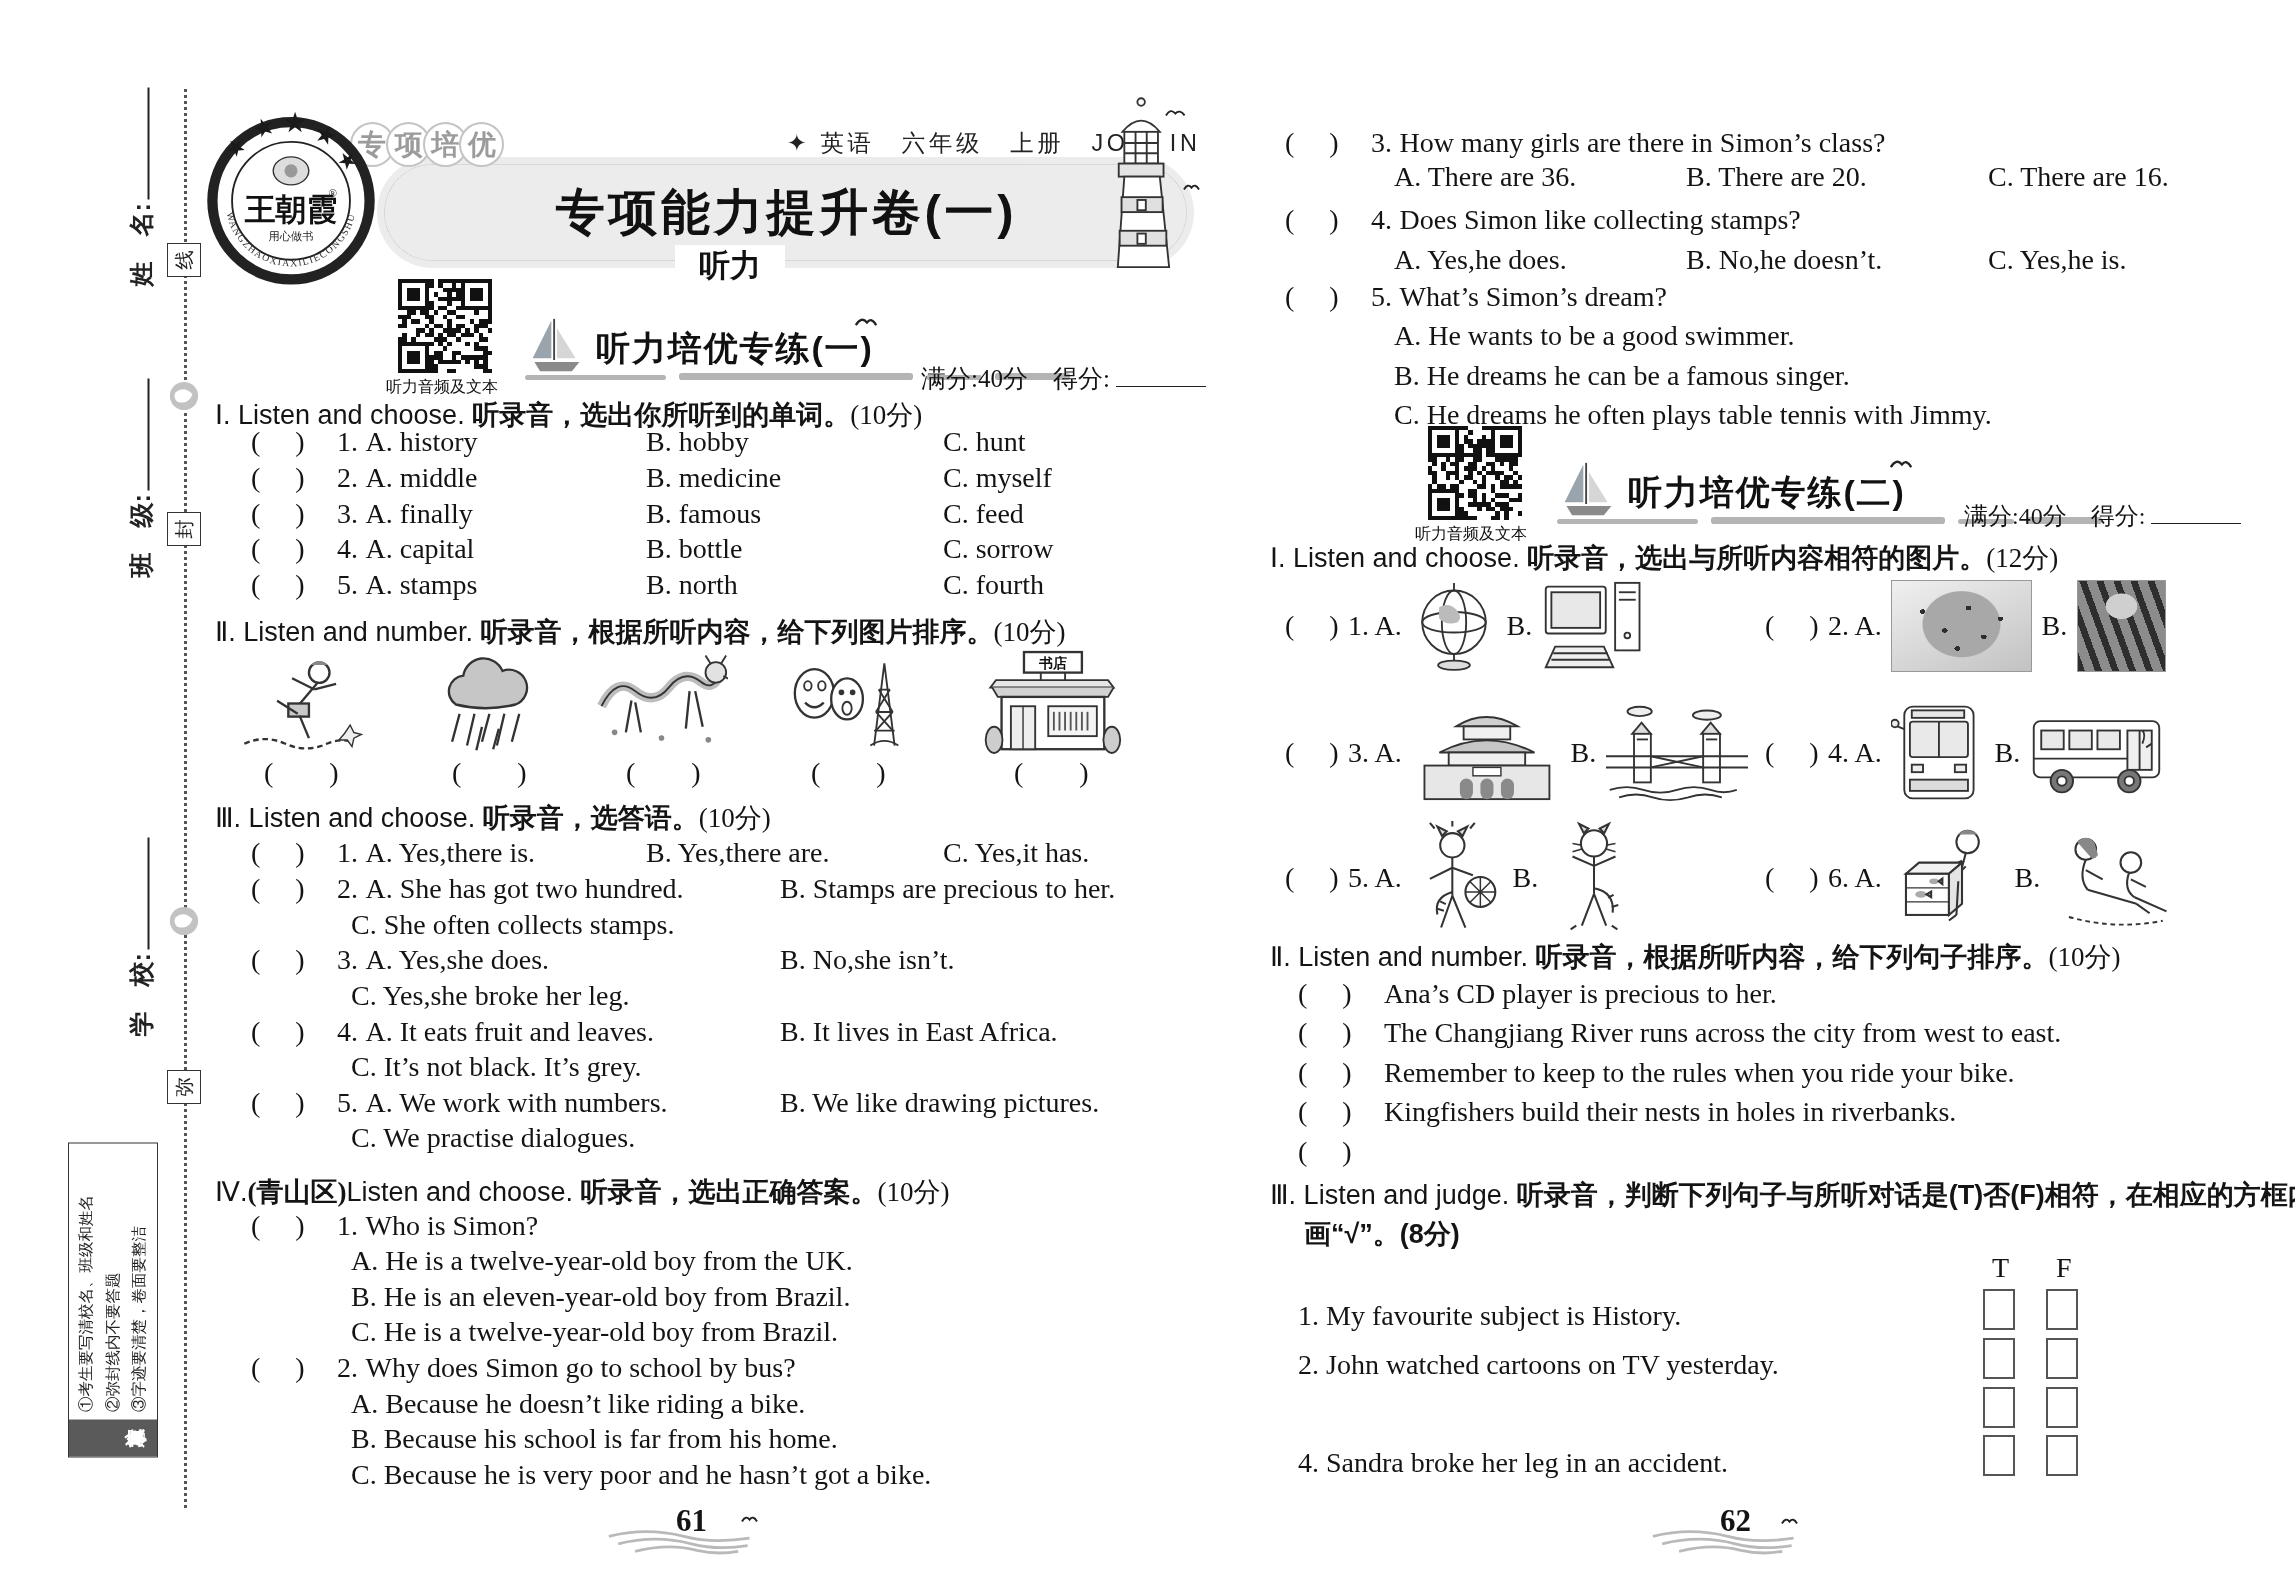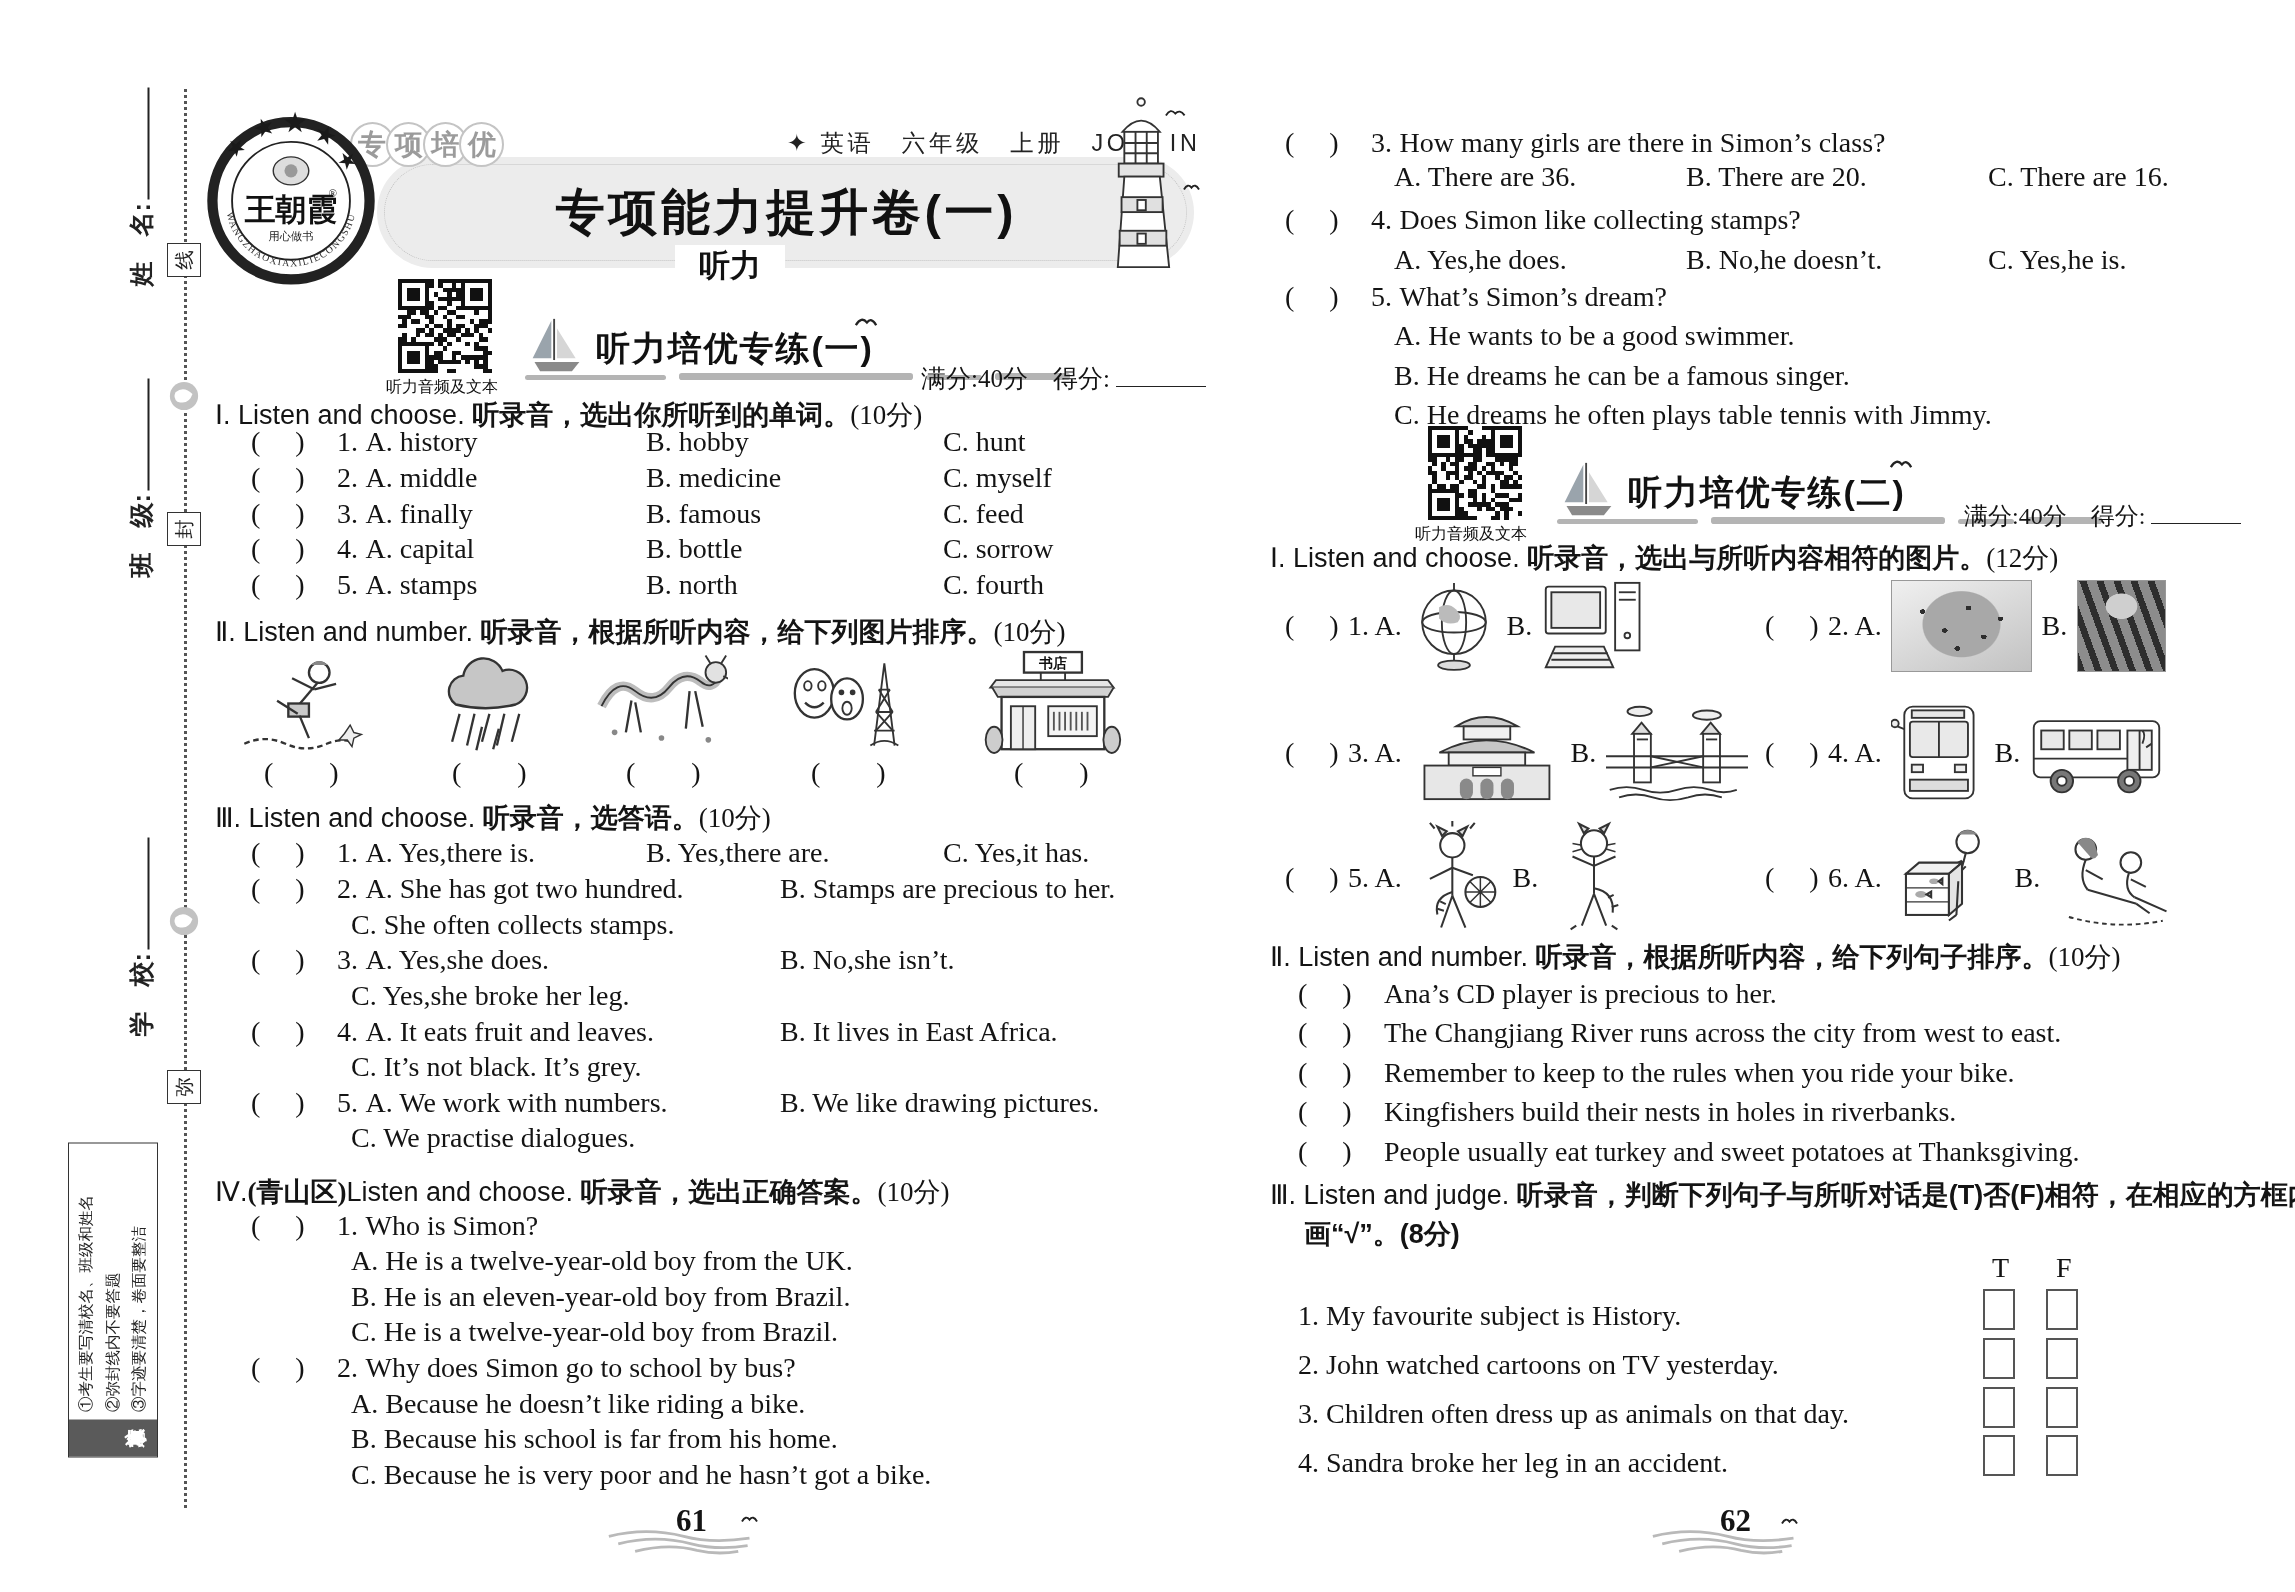--- a/index.html
+++ b/index.html
@@ -1162,36 +1162,34 @@
   <div class="row txt" style="left:1298px;top:1057px">
     <span class="cbr">(&nbsp;&nbsp;&nbsp;&nbsp;&nbsp;)</span>
     <span>Remember to keep to the rules when you ride your bike.</span>
   </div>
   <div class="row txt" style="left:1298px;top:1096px">
     <span class="cbr">(&nbsp;&nbsp;&nbsp;&nbsp;&nbsp;)</span>
     <span>Kingfishers build their nests in holes in riverbanks.</span>
   </div>
   <div class="row txt" style="left:1298px;top:1136px">
     <span class="cbr">(&nbsp;&nbsp;&nbsp;&nbsp;&nbsp;)</span>
-    <span>People usually eat turkey and sweet potatoes at Thanksgiving.</span>
   </div>
 
   <div class="abs sec-head" style="left:1270px;top:1177px">
     <span class="lead">Ⅲ. Listen and judge. </span><span class="cn">听录音，判断下列句子与所听对话是(T)否(F)相符，在相应的方框内</span>
   </div>
   <div class="abs sec-head" style="left:1304px;top:1216px">
     <span class="cn">画“√”。(8分)</span>
   </div>
 
   <div class="tfhead" style="left:1992px;top:1252px">T</div>
   <div class="tfhead" style="left:2056px;top:1252px">F</div>
 
   <div class="abs txt" style="left:1298px;top:1300px">1. My favourite subject is History.</div>
   <div class="abs txt" style="left:1298px;top:1349px">2. John watched cartoons on TV yesterday.</div>
-  <div class="abs txt" style="left:1298px;top:1398px">3. Children often dress up as animals on that day.</div>
   <div class="abs txt" style="left:1298px;top:1447px">4. Sandra broke her leg in an accident.</div>
 
   <div class="tfbox" style="left:1983px;top:1289px"></div>
   <div class="tfbox" style="left:2046px;top:1289px"></div>
   <div class="tfbox" style="left:1983px;top:1338px"></div>
   <div class="tfbox" style="left:2046px;top:1338px"></div>
   <div class="tfbox" style="left:1983px;top:1387px"></div>
   <div class="tfbox" style="left:2046px;top:1387px"></div>
   <div class="tfbox" style="left:1983px;top:1435px"></div>
   <div class="tfbox" style="left:2046px;top:1435px"></div>

